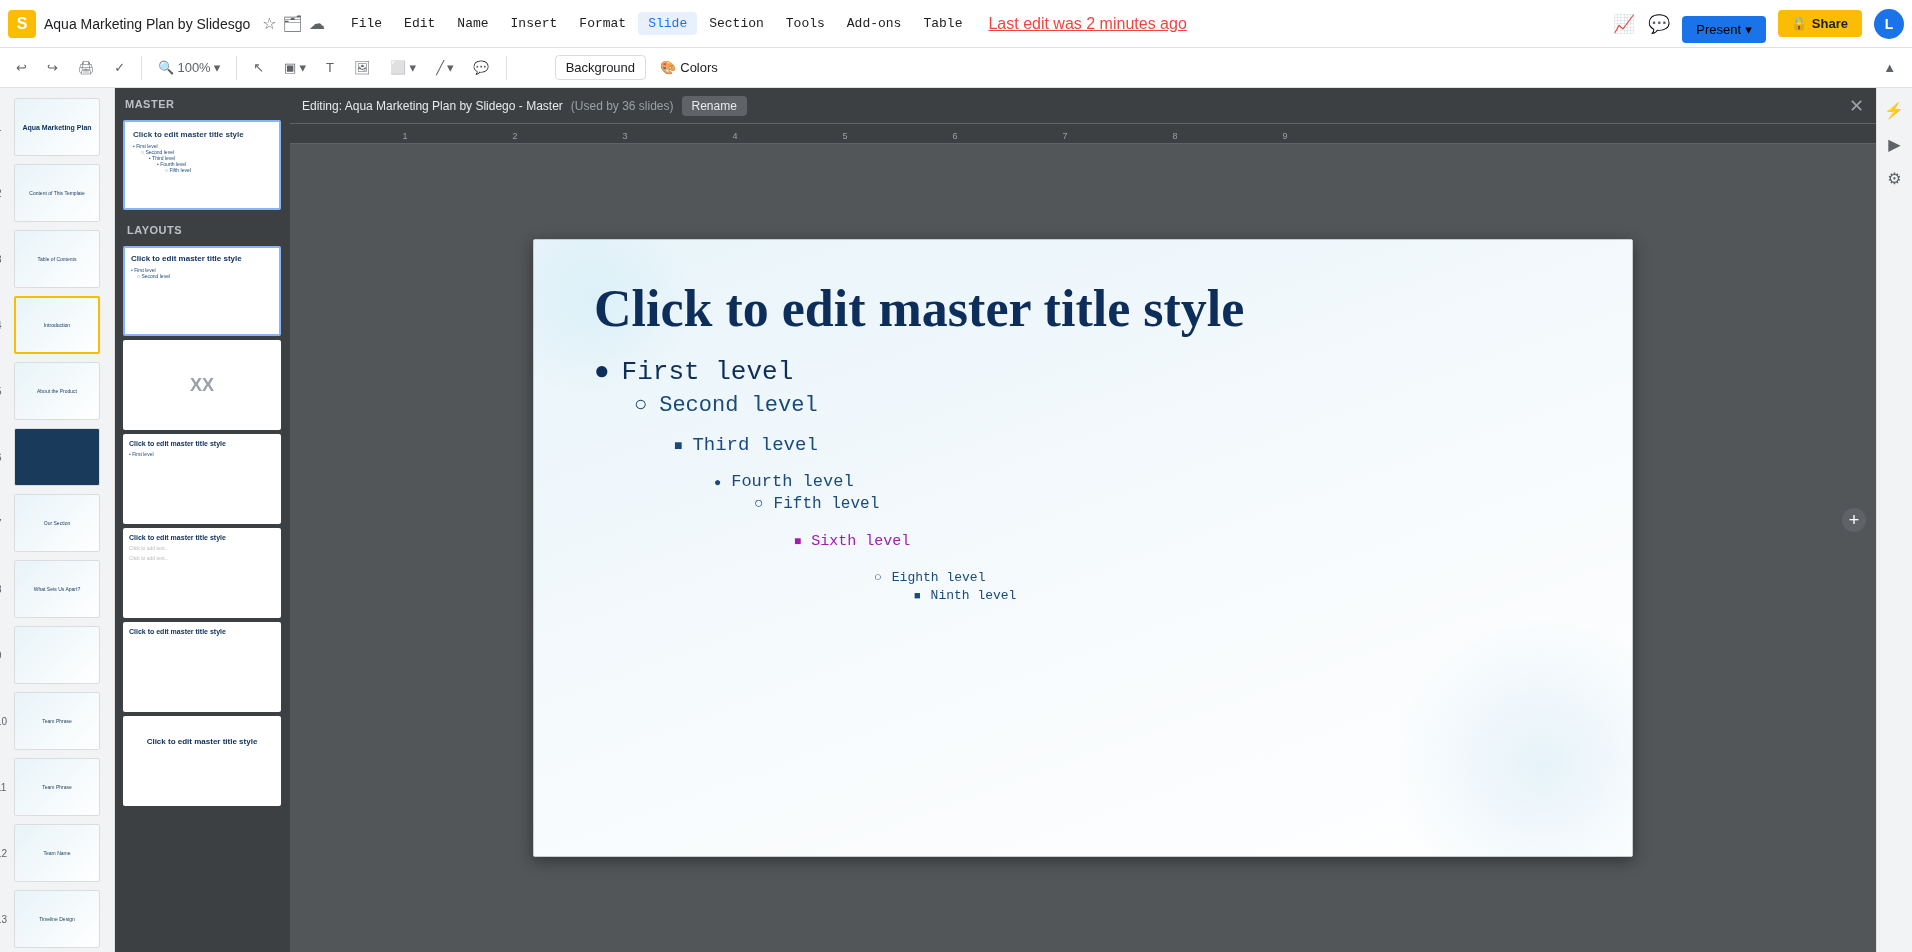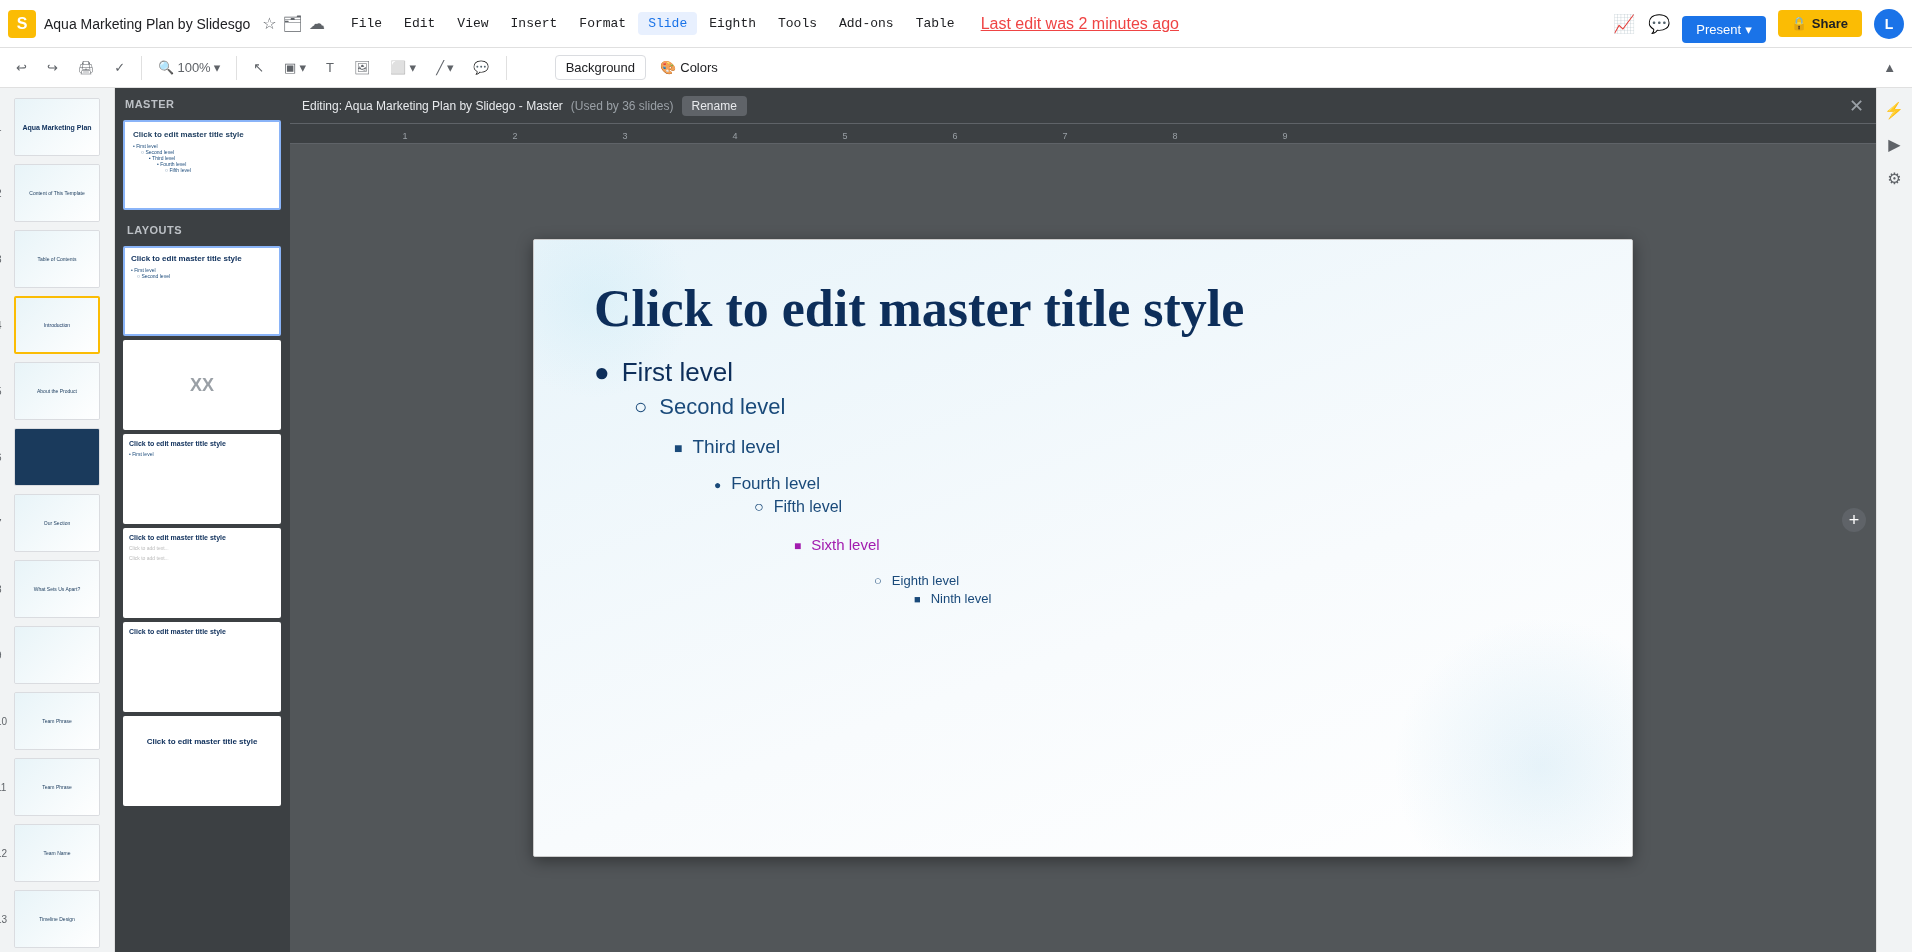--- a/index.html
+++ b/index.html
@@ -37,21 +37,21 @@
       padding: 4px 10px; font-size: 13px; color: #202124; cursor: pointer; border-radius: 4px; font-family: Liberation Mono, monospace;
     }
     .menu-item.active { background: #e8f0fe; color: #1a73e8; }
     .last-edit {
       font-size: 16px; color: #ef4444; margin-left: 8px; cursor: pointer; text-decoration: underline;
     }
     .app-bar-right {
       margin-left: auto; display: flex; align-items: center; gap: 12px;
     }
     .btn-present {
-      background: #1a73e8; color: #ffffff; border: none; border-radius: 4px;
+      background: #1a73e8; color: #000000; border: none; border-radius: 4px;
       padding: 6px 14px; font-size: 13px; cursor: pointer; display: flex; align-items: center; gap: 4px; margin-top: 12px;
     }
     .btn-share {
       background: #fbbc04; color: #202124; border: none; border-radius: 4px;
       padding: 6px 14px; font-size: 13px; font-weight: bold; cursor: pointer; display: flex; align-items: center; gap: 4px;
     }
     .avatar {
       width: 30px; height: 30px; border-radius: 50%; background: #1a73e8;
       color: #fff; display: flex; align-items: center; justify-content: center; font-size: 14px; font-weight: bold;
     }
@@ -280,21 +280,21 @@
     .slide-title {
       font-size: 52px;
       font-weight: 800;
       color: #0d2e5a;
       font-family: 'Georgia', serif;
       margin-bottom: 20px;
       line-height: 1.1;
     }
     .bullet-list {
       list-style: none;
-      font-family: Liberation Sans, sans-serif;
+      font-family: Liberation Mono, monospace;
     }
     .level1 { font-size: 26px; color: #0d2e5a; margin: 6px 0; padding-left: 0; }
     .level1::before { content: '●'; margin-right: 12px; }
     .level2 { font-size: 22px; color: #1a4a7a; margin: 5px 0; padding-left: 40px; }
     .level2::before { content: '○'; margin-right: 12px; }
     .level3 { font-size: 19px; color: #1a4a7a; margin: 16px 0; padding-left: 80px; }
     .level3::before { content: '■'; margin-right: 10px; font-size: 14px; }
     .level4 { font-size: 17px; color: #1a4a7a; margin: 4px 0; padding-left: 120px; }
     .level4::before { content: '●'; margin-right: 10px; font-size: 12px; }
     .level5 { font-size: 16px; color: #1a4a7a; margin: 4px 0; padding-left: 160px; }
@@ -354,25 +354,25 @@
   </div>
   <span class="app-title">Aqua Marketing Plan by Slidesgo</span>
   <div class="app-title-icons">
     <span>☆</span>
     <span>🗂</span>
     <span>☁</span>
   </div>
   <div class="menu-bar">
     <span class="menu-item">File</span>
     <span class="menu-item">Edit</span>
-    <span class="menu-item">View</span>
+    <span class="menu-item">Name</span>
     <span class="menu-item">Insert</span>
     <span class="menu-item">Format</span>
     <span class="menu-item active">Slide</span>
-    <span class="menu-item">Eighth</span>
+    <span class="menu-item">Section</span>
     <span class="menu-item">Tools</span>
     <span class="menu-item">Add-ons</span>
     <span class="menu-item">Table</span>
   </div>
   <a class="last-edit">Last edit was 2 minutes ago</a>
   <div class="app-bar-right">
     <span style="font-size:18px;color:#5f6368;cursor:pointer;">📈</span>
     <span style="font-size:18px;color:#5f6368;cursor:pointer;">💬</span>
     <button class="btn-present">
       <span>Present</span>

